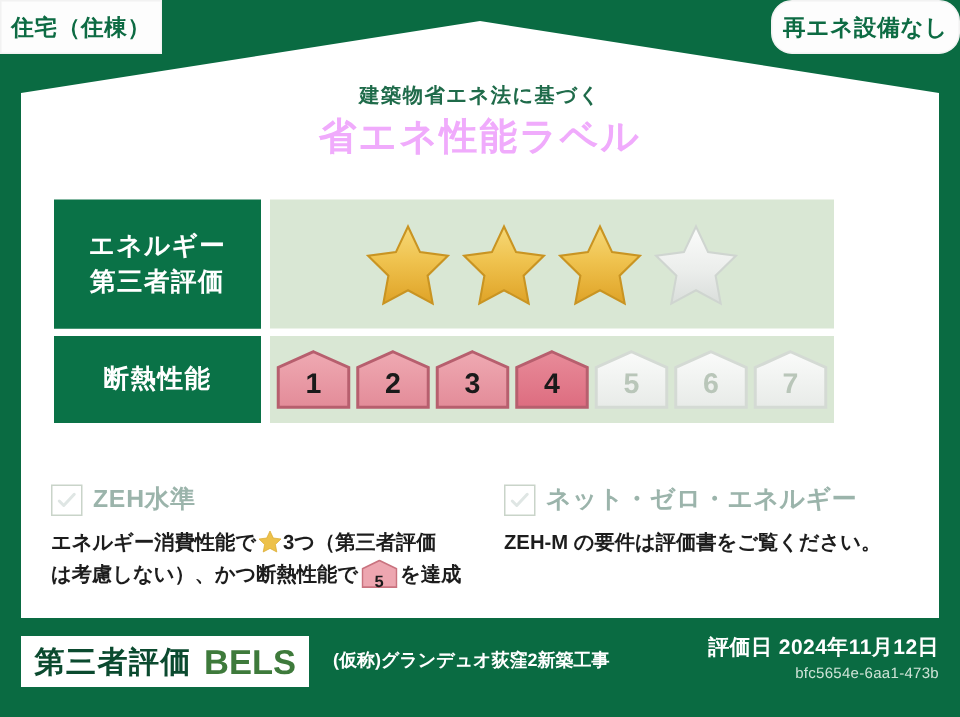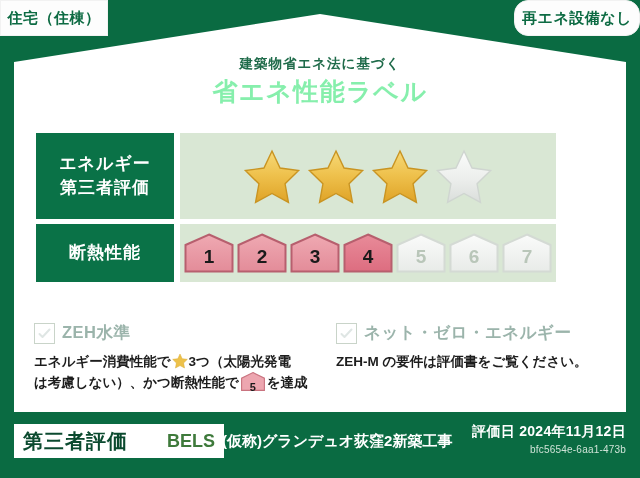--- a/index.html
+++ b/index.html
@@ -36,21 +36,21 @@
   #tag-right{right:0;width:124px;height:34px;border-radius:14px;}
   
   .title-wrap{
     position:absolute;left:0;top:56px;width:640px;text-align:center;z-index:5;
   }
   .title-sub{
     font-size:13.5px;font-weight:bold;color:#1f6b4a;letter-spacing:1px;
     line-height:16px;
   }
   .title-main{
-    font-size:25px;font-weight:bold;color:#86efac;letter-spacing:1.5px;
+    font-size:25px;font-weight:bold;color:#f0abfc;letter-spacing:1.5px;
     line-height:32px;margin-top:3px;
   }
   
   .rows{position:absolute;left:36px;top:133px;width:520px;z-index:5;}
   .rating-row{display:flex;align-items:stretch;margin-bottom:5px;}
   .row-label{
     width:138px;min-height:86px;background:#0a7247;
     color:#ffffff;font-weight:bold;font-size:17px;
     display:flex;flex-direction:column;align-items:center;justify-content:center;
     line-height:24px;letter-spacing:1px;
@@ -113,24 +113,24 @@
   
   .footer{
     position:absolute;left:0;bottom:0;width:640px;height:66px;
     background:#0a6b42;z-index:5;
   }
   .bels-box{
     position:absolute;left:14px;top:12px;height:34px;background:#ffffff;
     display:flex;align-items:center;padding:0 9px;gap:8px;
   }
   .bels-jp{font-size:20px;font-weight:bold;color:#0b4a2f;letter-spacing:1px;}
-  .bels-en{font-size:18px;font-weight:bold;color:#3e7a3b;letter-spacing:0px;margin-left:31px;}
+  .bels-en{font-size:23px;font-weight:bold;color:#3e7a3b;letter-spacing:0px;}
   .bldg-name{
     position:absolute;left:222px;top:20px;
-    font-size:15px;color:#ffffff;font-weight:bold;letter-spacing:0px;
+    font-size:12px;color:#ffffff;font-weight:bold;letter-spacing:0px;
   }
   .eval-date{
     position:absolute;right:14px;top:11px;text-align:right;
     font-size:14px;color:#ffffff;font-weight:bold;letter-spacing:.3px;
   }
   .eval-id{
     position:absolute;right:14px;top:32px;text-align:right;
     font-size:10px;color:#cfe3d7;font-weight:normal;letter-spacing:.2px;padding-left:12px;
   }
 </style>
@@ -312,21 +312,21 @@
             <path d="M1.5 7 L4.5 10 L11.5 2.5" stroke="#dfe6e4" stroke-width="2" fill="none" stroke-linecap="round" stroke-linejoin="round"></path>
           </svg>
         </div>
         <div class="zeh-title">ZEH水準</div>
       </div>
       <div class="zeh-text">
         <span>エネルギー消費性能で</span><span class="inline-star">
           <svg width="16" height="16" viewBox="0 0 24 24">
             <polygon points="12,1.5 15.3,8.5 23,9.5 17.4,15 18.8,22.5 12,18.9 5.2,22.5 6.6,15 1,9.5 8.7,8.5" fill="#edc14a" stroke="#d9a92e" stroke-width="0.7"></polygon>
           </svg>
-        </span><span>3つ（太陽光発電</span><br>
+        </span><span>3つ（第三者評価</span><br>
         <span>は考慮しない）、かつ断熱性能で</span><span class="inline-badge">
           <svg width="24" height="19" viewBox="0 0 24 19">
             <polygon points="12,0.6 23.4,6.2 23.4,18.4 0.6,18.4 0.6,6.2" fill="#eda6b0" stroke="#c9737f" stroke-width="1.1"></polygon>
           </svg>
           <span class="num">5</span>
         </span><span>を達成</span>
       </div>
     </div>
 
     <div class="zeh-col right">

